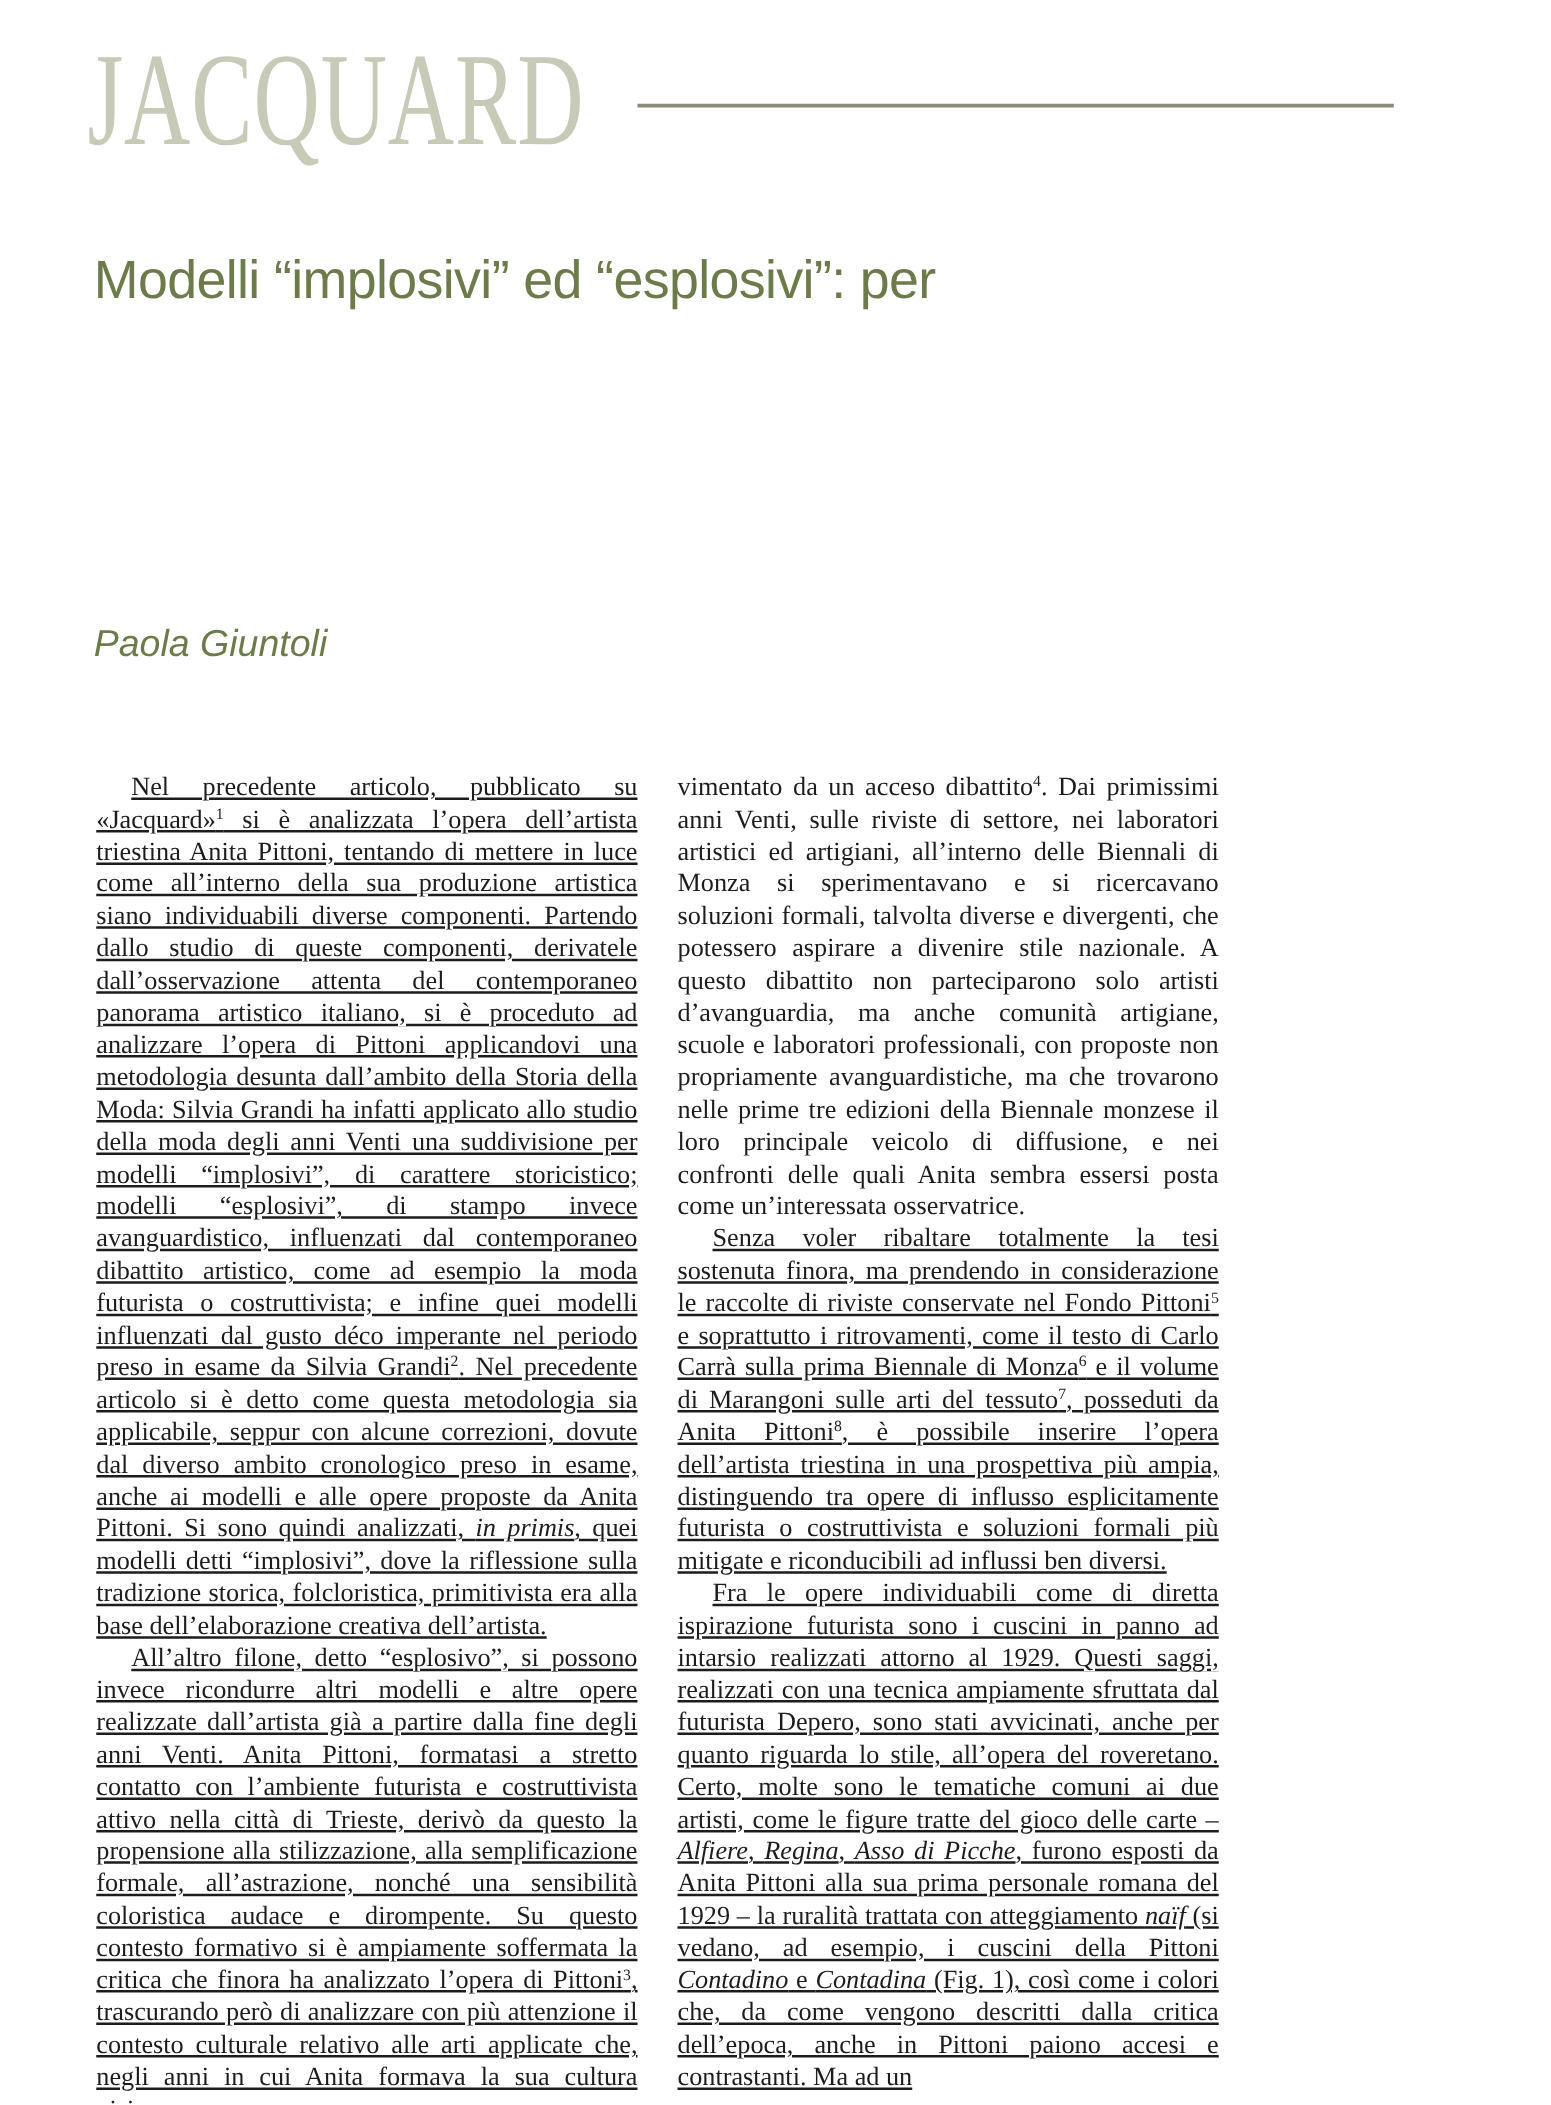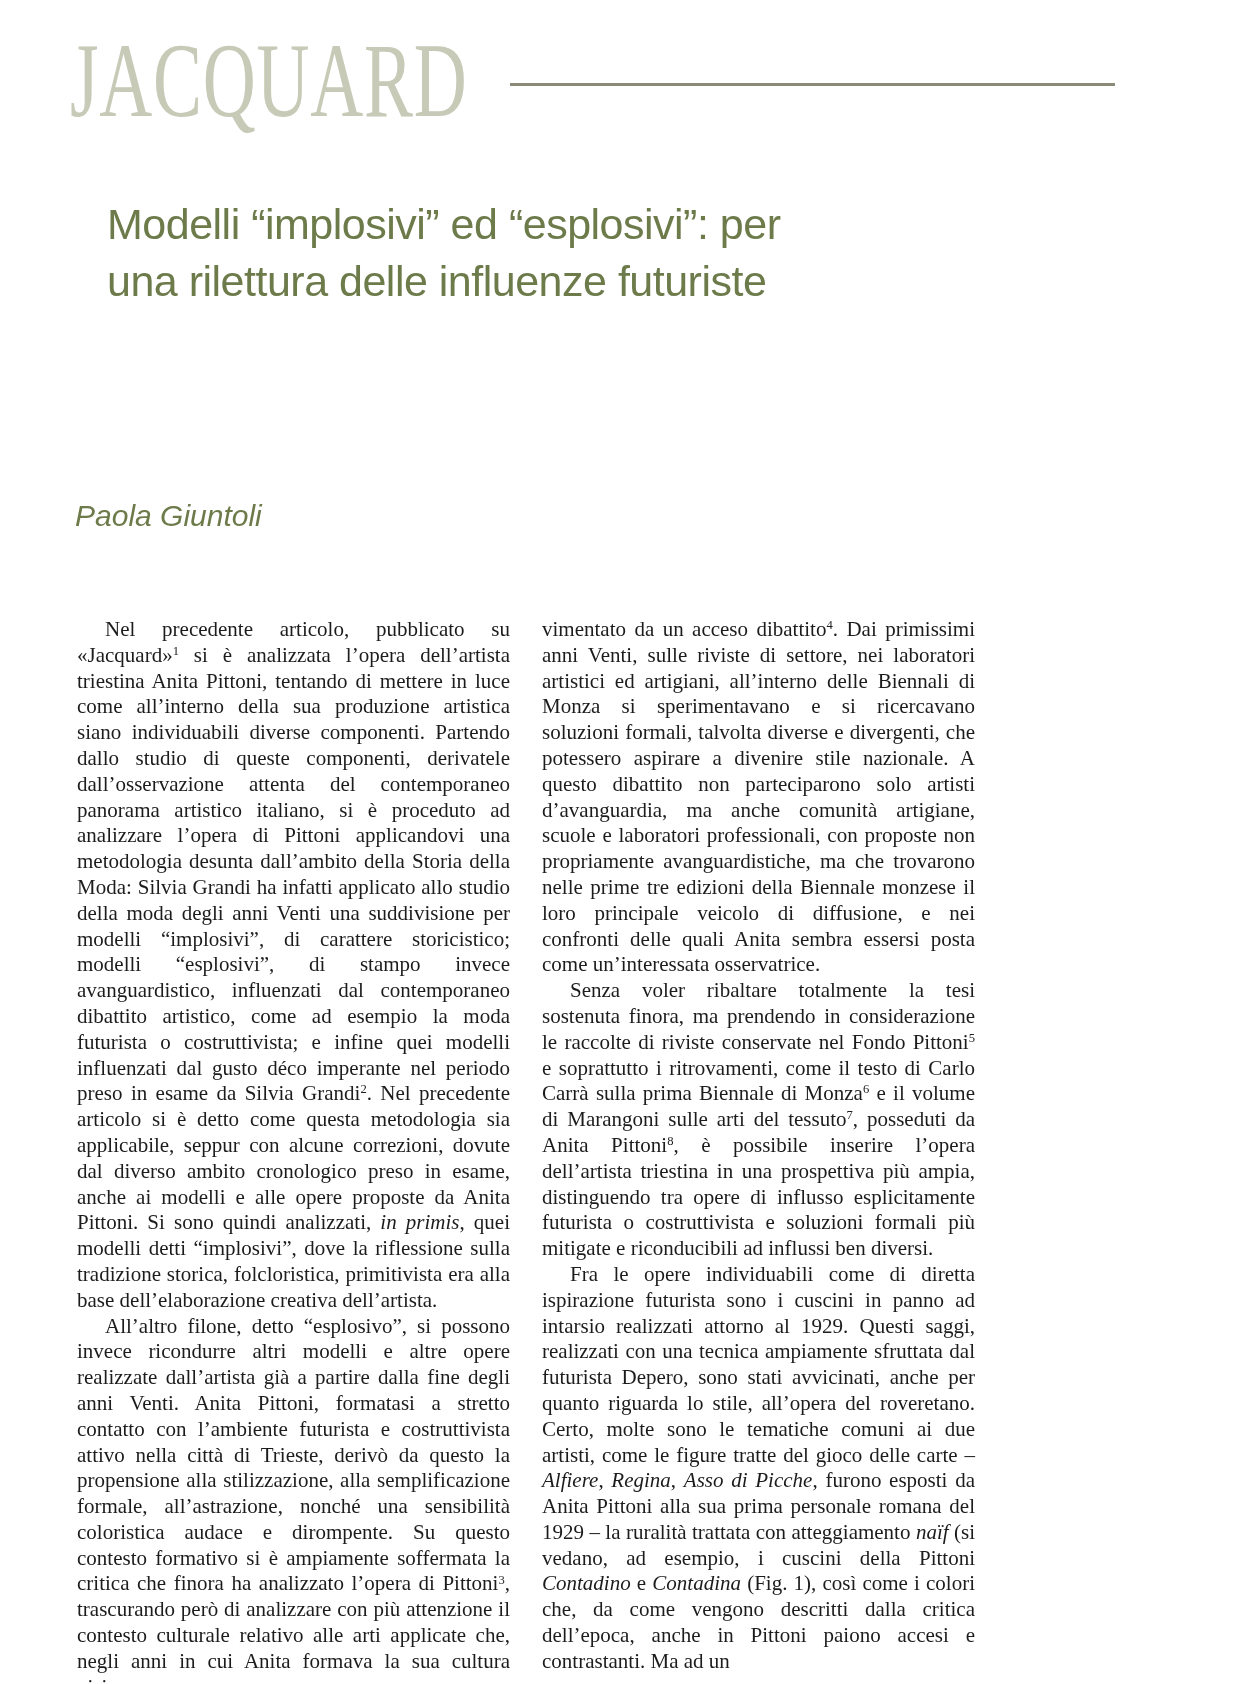--- a/index.html
+++ b/index.html
@@ -51,21 +51,21 @@
     top: 196px;
     width: 840px;
     margin: 0;
     font-family: "Liberation Sans", sans-serif;
     font-weight: 400;
     font-size: 43px;
     line-height: 57px;
     letter-spacing: -0.5px;
     color: #6d7b4b;
   }
-  .title .tline { display: block; margin-left: 32px; }
+  .title .tline { display: block; }
   .author {
     position: absolute;
     left: 75px;
     top: 499px;
     font-family: "Liberation Sans", sans-serif;
     font-style: italic;
     font-size: 30px;
     color: #6d7b4b;
   }
 
@@ -82,41 +82,40 @@
     width: 433px;
     font-family: "Liberation Serif", serif;
     font-size: 21px;
     line-height: 25.8px;
     color: #1c1c1c;
     text-align: justify;
     hyphens: auto;
     -webkit-hyphens: auto;
   }
   .col p { margin: 0; }
-  .col p.indent { text-indent: 28px; }
+  .col p.indent { text-indent: 28px; text-decoration: underline; }
   .col sup {
     font-size: 60%;
     line-height: 0;
     vertical-align: baseline;
     position: relative;
     top: -0.55em;
   }
 </style>
 </head>
 <body>
 
 <div class="page">
 
   <div class="logo">JACQUARD</div>
   <div class="header-rule"></div>
   <div class="pagenum">3</div>
 
   <h1 class="title">
     <span class="tline">Modelli “implosivi” ed “esplosivi”: per</span>
-    <span class="tline">una rilettura delle influenze futuriste</span>
   </h1>
 
   <div class="author">Paola Giuntoli</div>
 
   <main class="body">
     <div class="col">
       <p class="indent">Nel precedente articolo, pubblicato su «Jacquard»<sup>1</sup> si è analizzata l’opera dell’artista triestina Anita Pittoni, tentando di mettere in luce come all’interno della sua produzione artistica siano individuabili diverse componenti. Partendo dallo studio di queste componenti, derivatele dall’osservazione attenta del contemporaneo panorama artistico italiano, si è proceduto ad analizzare l’opera di Pittoni applicandovi una metodologia desunta dall’ambito della Storia della Moda: Silvia Grandi ha infatti applicato allo studio della moda degli anni Venti una suddivisione per modelli “implosivi”, di carattere storicistico; modelli “esplosivi”, di stampo invece avanguardistico, influenzati dal contemporaneo dibattito artistico, come ad esempio la moda futurista o costruttivista; e infine quei modelli influenzati dal gusto déco imperante nel periodo preso in esame da Silvia Grandi<sup>2</sup>. Nel precedente articolo si è detto come questa metodologia sia applicabile, seppur con alcune correzioni, dovute dal diverso ambito cronologico preso in esame, anche ai modelli e alle opere proposte da Anita Pittoni. Si sono quindi analizzati, <i>in primis</i>, quei modelli detti “implosivi”, dove la riflessione sulla tradizione storica, folcloristica, primitivista era alla base dell’elaborazione creativa dell’artista.</p>
       <p class="indent">All’altro filone, detto “esplosivo”, si possono invece ricondurre altri modelli e altre opere realizzate dall’artista già a partire dalla fine degli anni Venti. Anita Pittoni, formatasi a stretto contatto con l’ambiente futurista e costruttivista attivo nella città di Trieste, derivò da questo la propensione alla stilizzazione, alla semplificazione formale, all’astrazione, nonché una sensibilità coloristica audace e dirompente. Su questo contesto formativo si è ampiamente soffermata la critica che finora ha analizzato l’opera di Pittoni<sup>3</sup>, trascurando però di analizzare con più attenzione il contesto culturale relativo alle arti applicate che, negli anni in cui Anita formava la sua cultura visiva, era mo-</p>
     </div>
     <div class="col">

